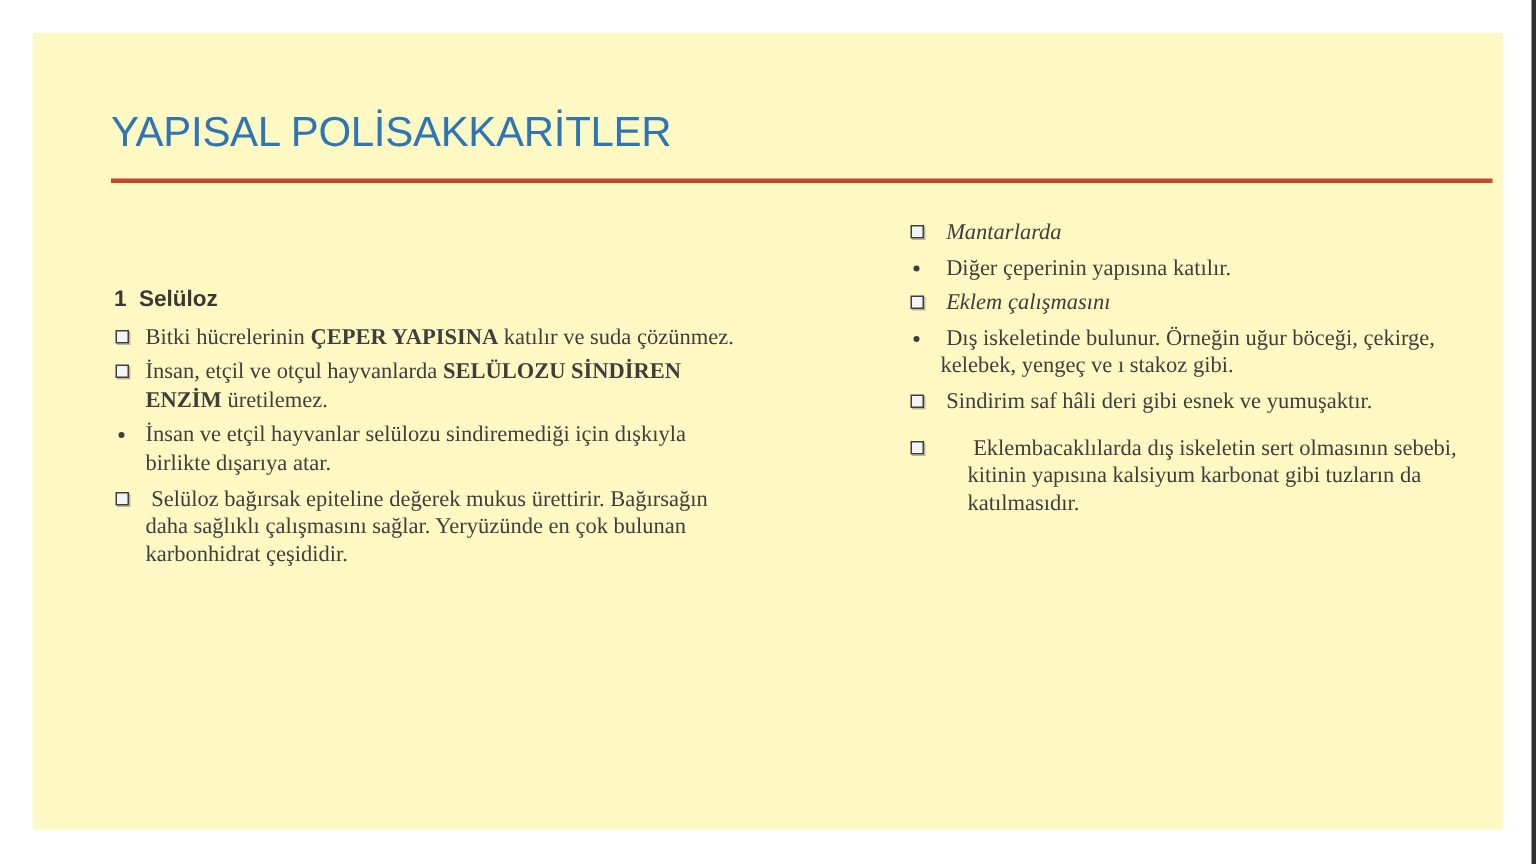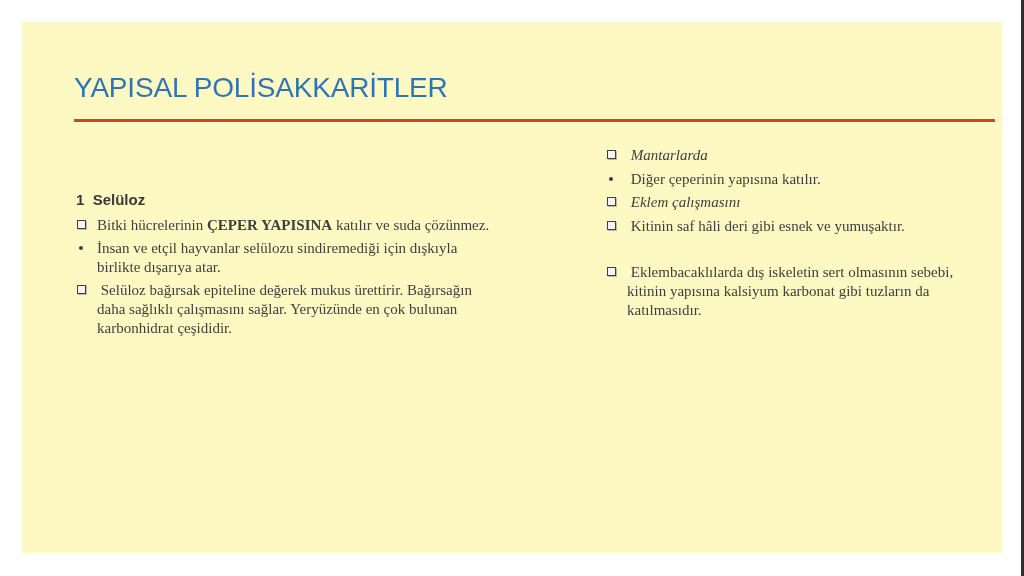--- a/index.html
+++ b/index.html
@@ -32,21 +32,21 @@
     color:#3E3E3E;
   }
   .col-left  { left:54px;  width:414px;margin-top:45px; }
   .col-right { left:584px; width:366px; }
   .col-heading {
     font-weight:700; color:#383838;
     white-space:pre;
     margin:0 0 6px 0;
   }
   .item { display:flex; margin:0 0 5px 0;font-family:Liberation Serif, serif; }
-  .item.gap-before { margin-top:28px; }
+  .item.gap-before { margin-top:12px;gap:18px; }
   .bullet { width:21px; flex:0 0 auto; position:relative; }
   .bullet.square::before {
     content:""; position:absolute; left:1px; top:4px;
     width:7px; height:7px;
     border:1.5px solid #3F3F3F;
     background:#f4f4f4;
     box-shadow:1px 1px 0 rgba(63,63,63,0.35);
   }
   .bullet.dot::before {
     content:""; position:absolute; left:3px; top:7px;
@@ -70,20 +70,24 @@
   <div class="divider"></div>
 
   <div class="col col-left">
     <div class="col-heading">1  Selüloz</div>
     <div class="items">
         <div class="item">
           <span class="bullet square"></span>
           <div class="itext"><span>Bitki hücrelerinin </span><span class="b">ÇEPER YAPISINA</span><span> katılır ve suda çözünmez.</span></div>
         </div>
         <div class="item">
+          <span class="bullet square"></span>
+          <div class="itext"><span>İnsan, etçil ve otçul hayvanlarda </span><span class="b">SELÜLOZU SİNDİREN ENZİM</span><span> üretilemez.</span></div>
+        </div>
+        <div class="item">
           <span class="bullet dot"></span>
           <div class="itext"><span>İnsan ve etçil hayvanlar selülozu sindiremediği için dışkıyla birlikte dışarıya atar.</span></div>
         </div>
         <div class="item">
           <span class="bullet square"></span>
           <div class="itext"><span> Selüloz bağırsak epiteline değerek mukus ürettirir. Bağırsağın daha sağlıklı çalışmasını sağlar. Yeryüzünde en çok bulunan karbonhidrat çeşididir.</span></div>
         </div>
       </div>
   </div>
 
@@ -95,22 +99,26 @@
         </div>
         <div class="item">
           <span class="bullet dot"></span>
           <div class="itext"><span> Diğer çeperinin yapısına katılır.</span></div>
         </div>
         <div class="item">
           <span class="bullet square"></span>
           <div class="itext"><span class="i"> Eklem çalışmasını</span></div>
         </div>
         <div class="item">
+          <span class="bullet dot"></span>
+          <div class="itext"><span> Dış iskeletinde bulunur. Örneğin uğur böceği, çekirge, kelebek, yengeç ve ı stakoz gibi.</span></div>
+        </div>
+        <div class="item">
           <span class="bullet square"></span>
-          <div class="itext"><span> Kitinin saf hâli deri gibi esnek ve yumuşaktır.</span></div>
+          <div class="itext"><span> Sindirim saf hâli deri gibi esnek ve yumuşaktır.</span></div>
         </div>
         <div class="item gap-before">
           <span class="bullet square"></span>
           <div class="itext"><span> Eklembacaklılarda dış iskeletin sert olmasının sebebi, kitinin yapısına kalsiyum karbonat gibi tuzların da katılmasıdır.</span></div>
         </div>
       </div>
   </div>
 </div>
 
 <div class="edge-line"></div>

